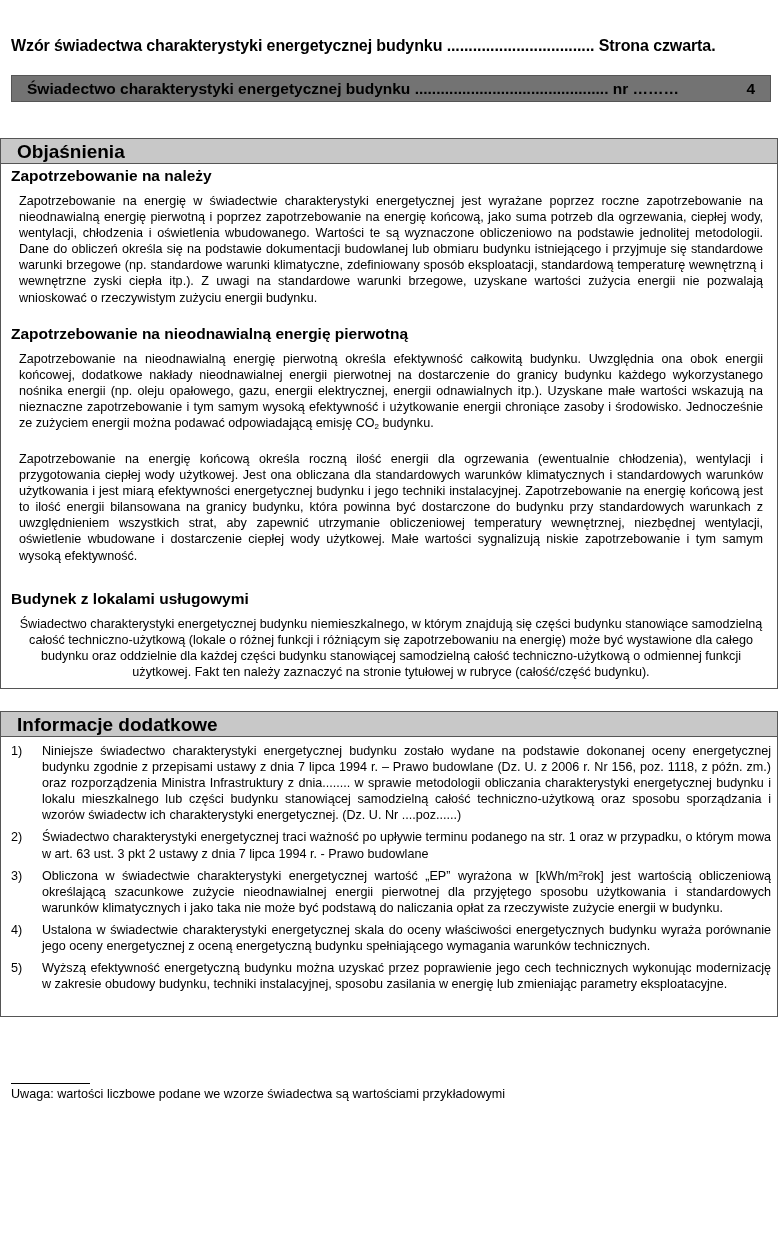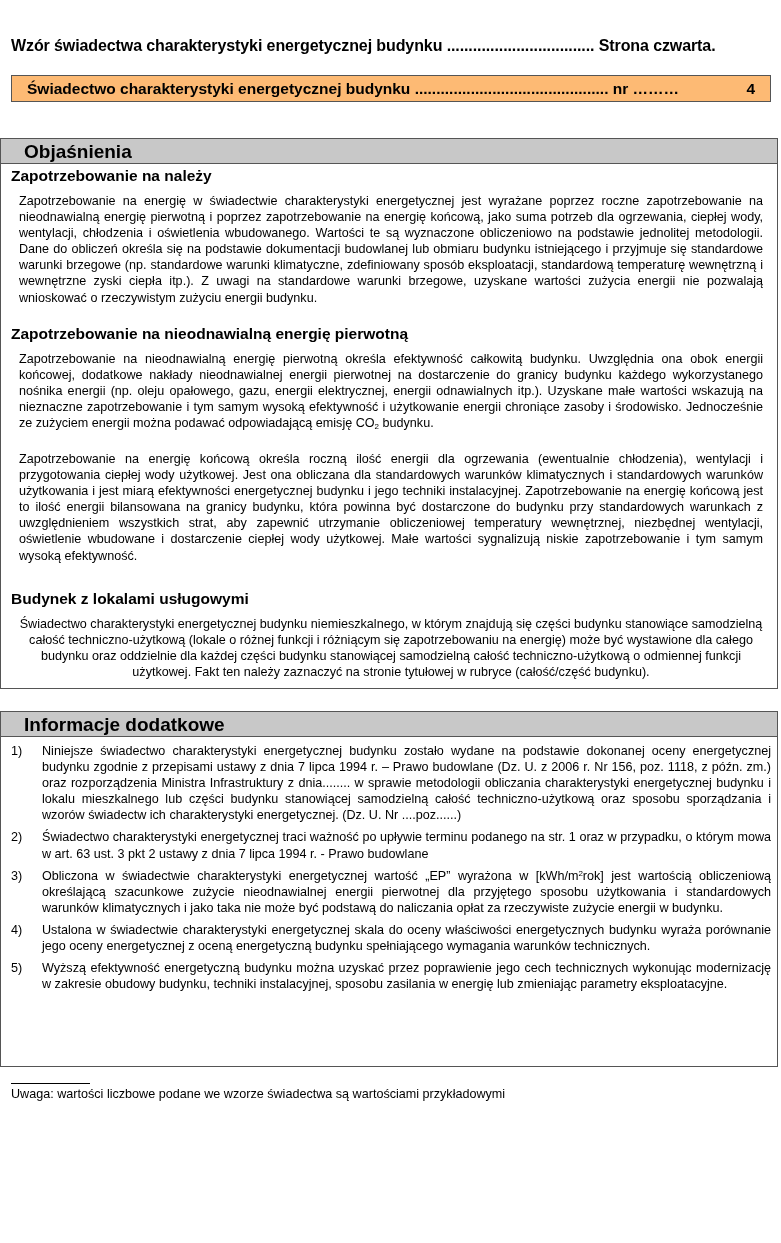--- a/index.html
+++ b/index.html
@@ -7,38 +7,38 @@
       width: 781px; height: 1243px; position: relative; overflow: hidden;
       font-family: "Liberation Sans", sans-serif; color: #000;
     }
     .doc-title {
       position: absolute; left: 11px; top: 37px; width: 762px;
       font-size: 16px; font-weight: bold; white-space: nowrap;
       letter-spacing: -0.1px;
     }
     .cert-bar {
       position: absolute; left: 11px; top: 75px; width: 758px; height: 25px;
-      background: #fdba74; border: 1px solid #555;
+      background: #737373; border: 1px solid #555;
       font-size: 15.5px; font-weight: bold; line-height: 25px;
       box-sizing: content-box;
     }
     .cert-bar .left { position: absolute; left: 15px; top: 0; white-space: nowrap; }
     .cert-bar .right { position: absolute; right: 15px; top: 0; white-space: nowrap; }
 
     .section {
       position: absolute; left: 0; width: 778px;
       border: 1.5px solid #555; box-sizing: border-box; background: #fff;
     }
     .section-head {
       background: #c8c8c8; border-bottom: 1.5px solid #555;
-      height: 24px; line-height: 25px; padding-left: 23px;
+      height: 24px; line-height: 25px; padding-left: 16px;
       font-size: 19px; font-weight: bold;
     }
     #sec-objasnienia { top: 138px; height: 551px; }
-    #sec-info { top: 711px; height: 356px; }
+    #sec-info { top: 711px; height: 306px; }
 
     .sub {
       position: absolute; left: 10px; width: 760px;
     }
     .sub h3 {
       margin: 0; font-size: 15.5px; font-weight: bold; line-height: 18px;
     }
     .sub p {
       margin: 8px; font-size: 12.6px; line-height: 16.1px; text-align: justify;
     }

